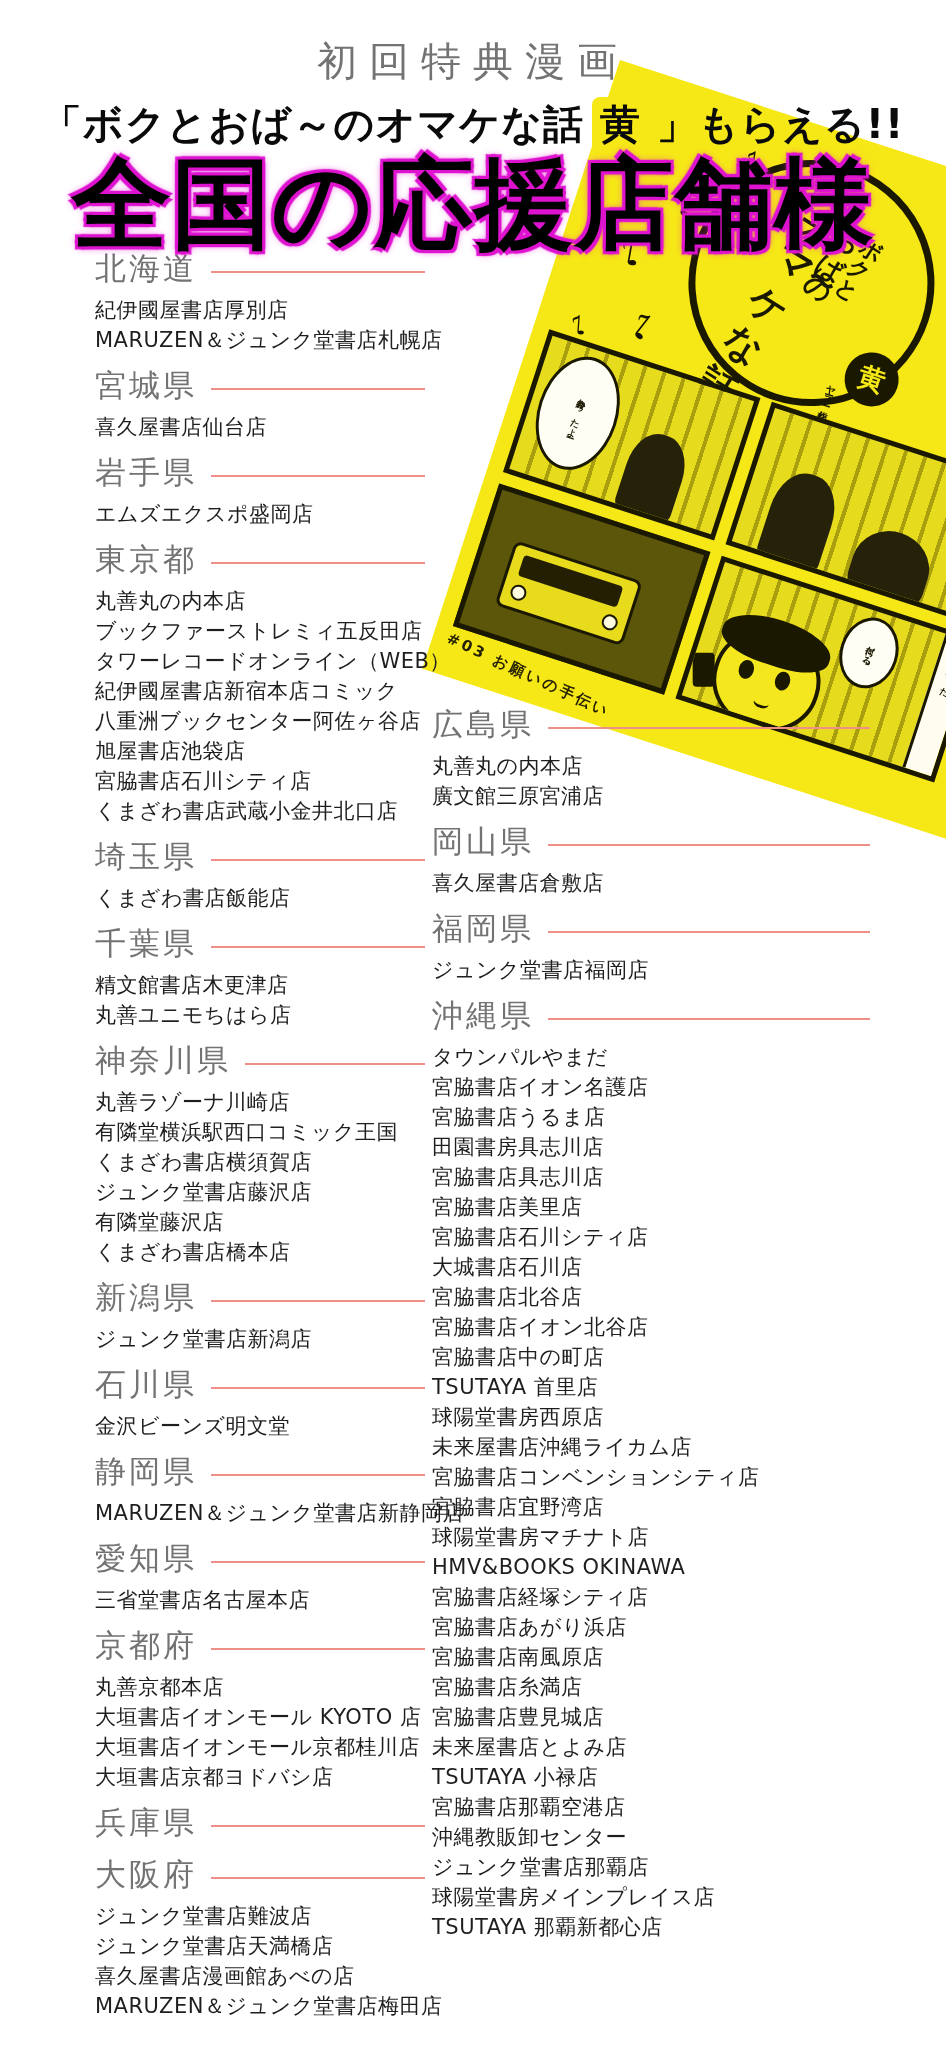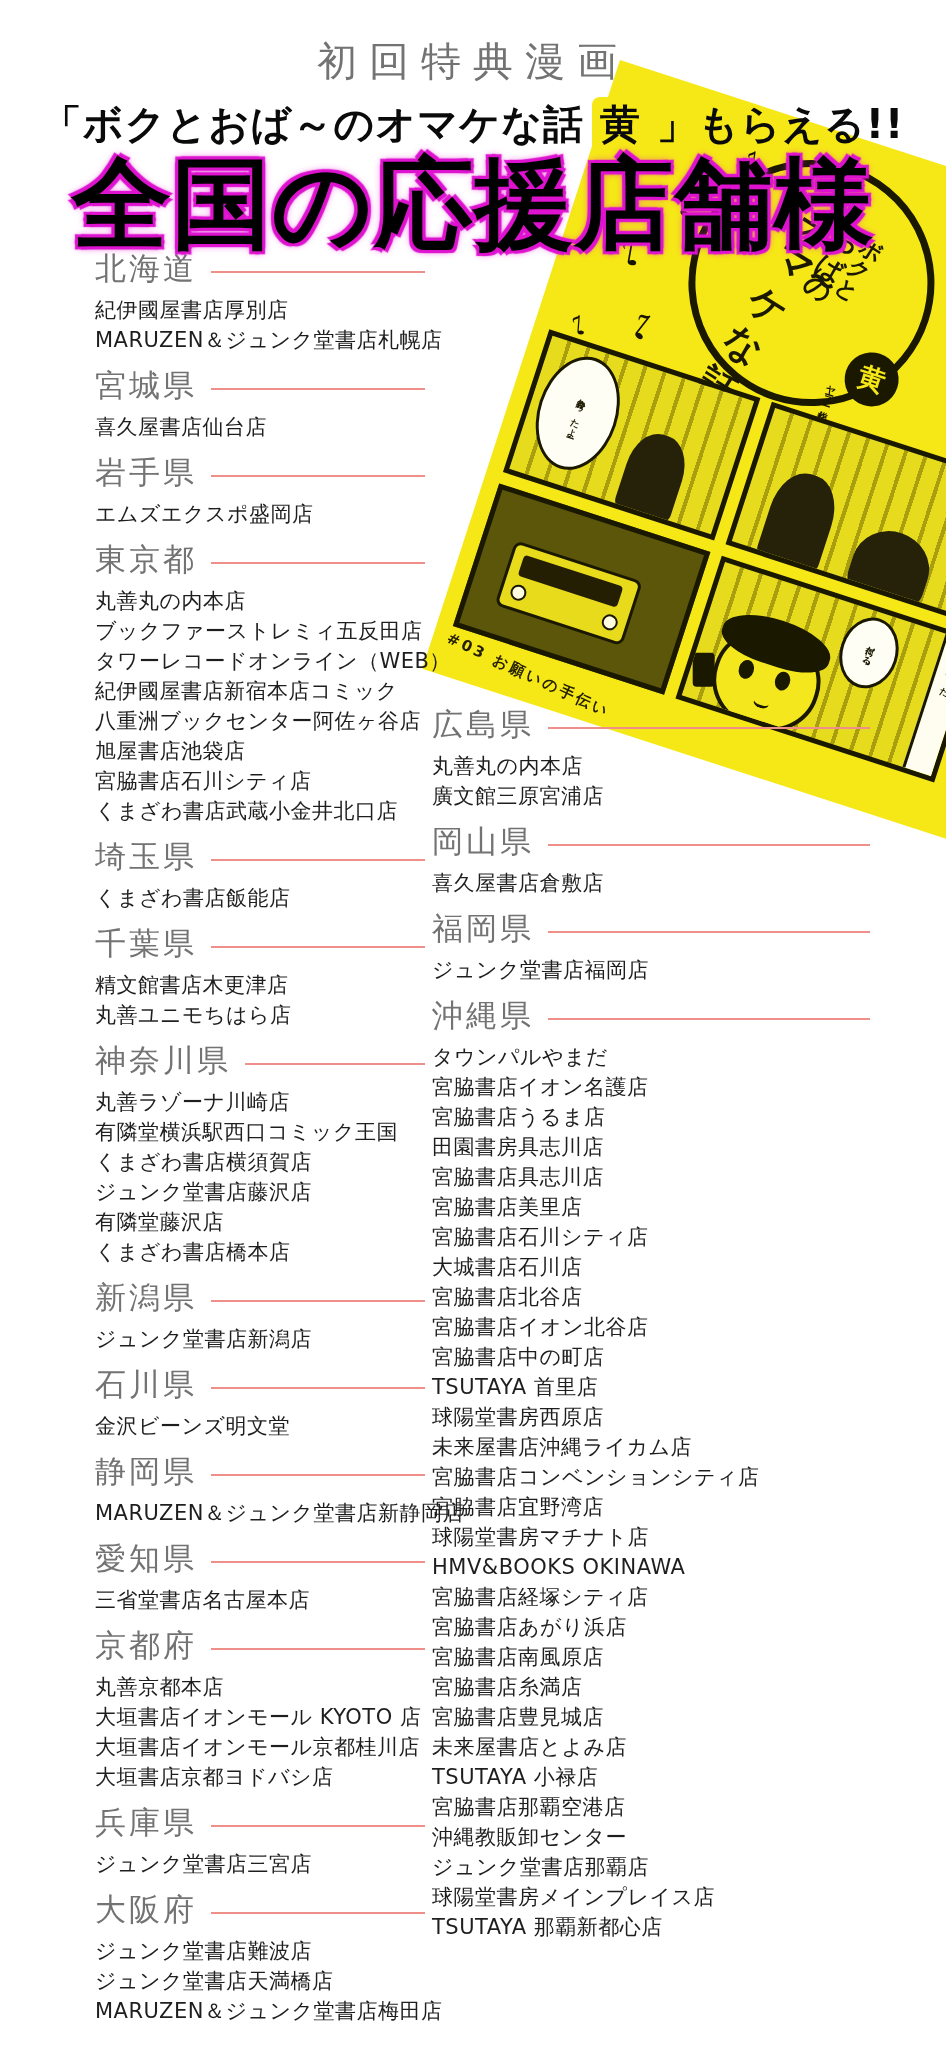--- a/index.html
+++ b/index.html
@@ -258,32 +258,30 @@
           <li>大垣書店イオンモール KYOTO 店</li>
           <li>大垣書店イオンモール京都桂川店</li>
           <li>大垣書店京都ヨドバシ店</li>
         </ul>
       </section>
       <section class="pref">
         <div class="pref-head">
           <span class="pref-name">兵庫県</span>
           <span class="pref-rule"></span>
         </div>
-        <ul class="stores">
-          <li>ジュンク堂書店三宮店</li>
-        </ul>
       </section>
       <section class="pref">
         <div class="pref-head">
           <span class="pref-name">大阪府</span>
           <span class="pref-rule"></span>
         </div>
         <ul class="stores">
           <li>ジュンク堂書店難波店</li>
           <li>ジュンク堂書店天満橋店</li>
+          <li>喜久屋書店漫画館あべの店</li>
           <li>MARUZEN＆ジュンク堂書店梅田店</li>
         </ul>
       </section>
     </div>
   <div class="col col-right">
       <section class="pref">
         <div class="pref-head">
           <span class="pref-name">広島県</span>
           <span class="pref-rule"></span>
         </div>

